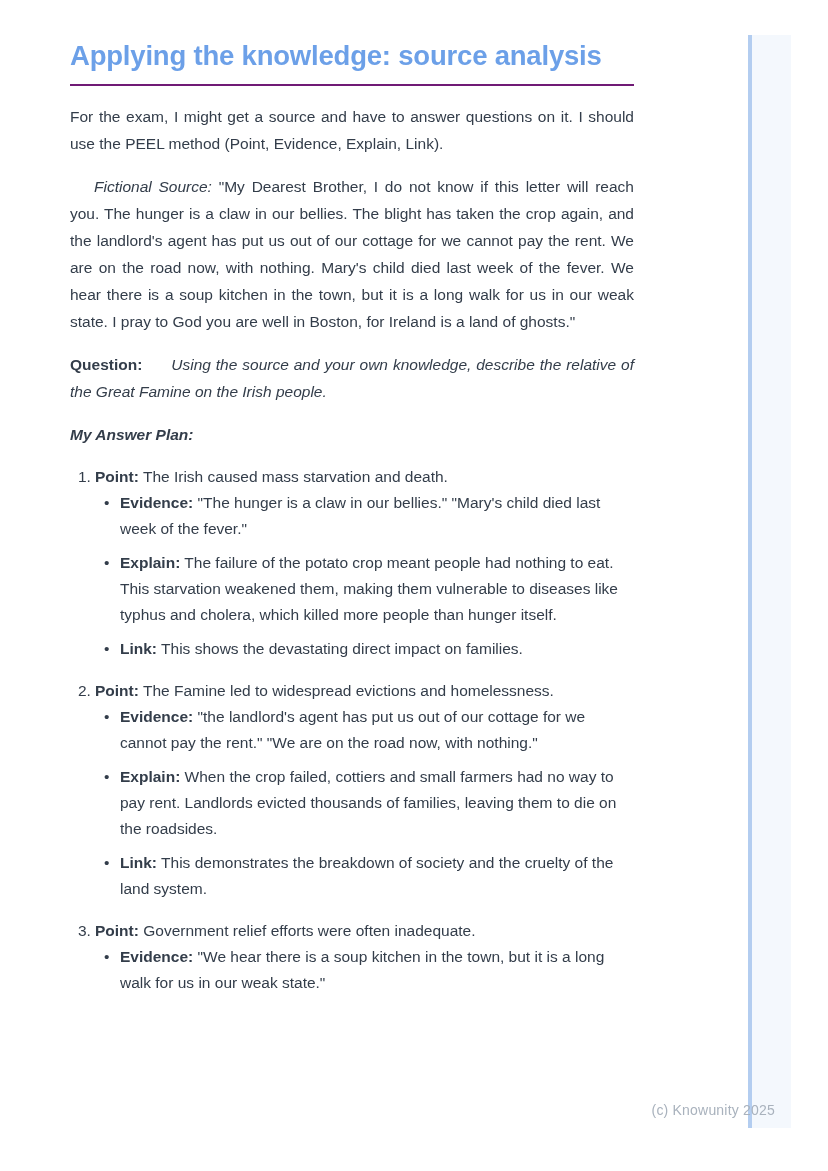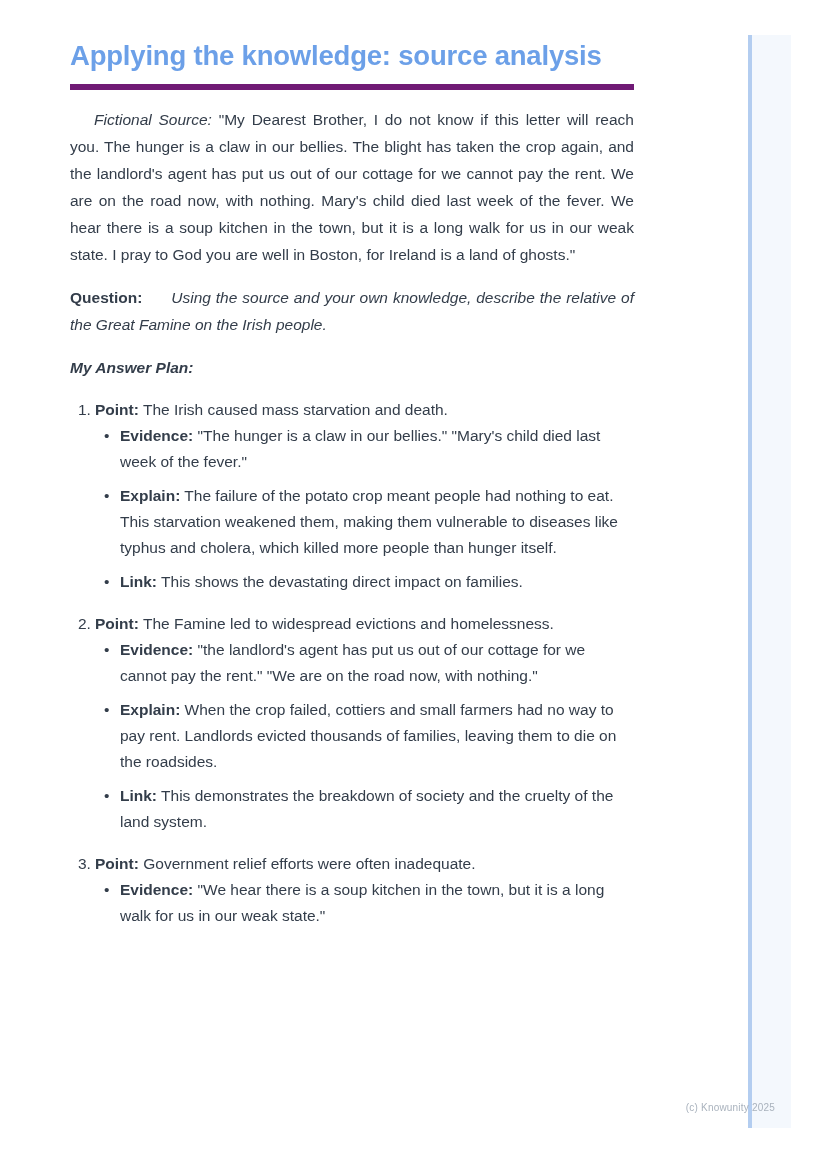--- a/index.html
+++ b/index.html
@@ -45,21 +45,21 @@
   }
   h1.doc-title {
     margin: 0;
     font-size: 27.5px;
     line-height: 32px;
     font-weight: 700;
     letter-spacing: -0.2px;
     color: #6ca0e8;
     white-space: nowrap;
     padding-bottom: 12px;
-    border-bottom: 6px solid #701a75;
+    border-bottom: 2px solid #701a75;
   }
   p.para {
     margin: 16px 0;
     line-height: 27px;
     text-align: justify;
   }
   p.para.first {
     margin-top: 17px;
   }
   p.plan-heading {
@@ -99,38 +99,39 @@
     margin-left: 9px;
   }
   .bullet-text {
     flex: 1;
     min-width: 0;
   }
   .watermark {
     position: absolute;
     right: 53px;
     top: 1102px;
-    font-size: 10px;
+    font-size: 14px;
     color: #a9b2bd;
     z-index: 3;
     letter-spacing: 0.2px;
   }
 </style>
 </head>
 <body>
 
 <div class="page">
 
   <div class="side-panel"></div>
   <div class="side-line"></div>
 
   <div class="content">
 
     <h1 class="doc-title">Applying the knowledge: source analysis</h1>
 
+    <p class="para first"><span>For the exam, I might get a source and have to answer questions on it. I should use the PEEL method (Point, Evidence, Explain, Link).</span></p>
 
 
     <p class="para"><em>Fictional Source:</em><span> "My Dearest Brother, I do not know if this letter will reach you. The hunger is a claw in our bellies. The blight has taken the crop again, and the landlord's agent has put us out of our cottage for we cannot pay the rent. We are on the road now, with nothing. Mary's child died last week of the fever. We hear there is a soup kitchen in the town, but it is a long walk for us in our weak state. I pray to God you are well in Boston, for Ireland is a land of ghosts."</span></p>
 
     <p class="para"><strong>Question:</strong><em> Using the source and your own knowledge, describe the relative of the Great Famine on the Irish people.</em></p>
 
     <p class="plan-heading">My Answer Plan:</p>
 
     <div class="plan">
 

